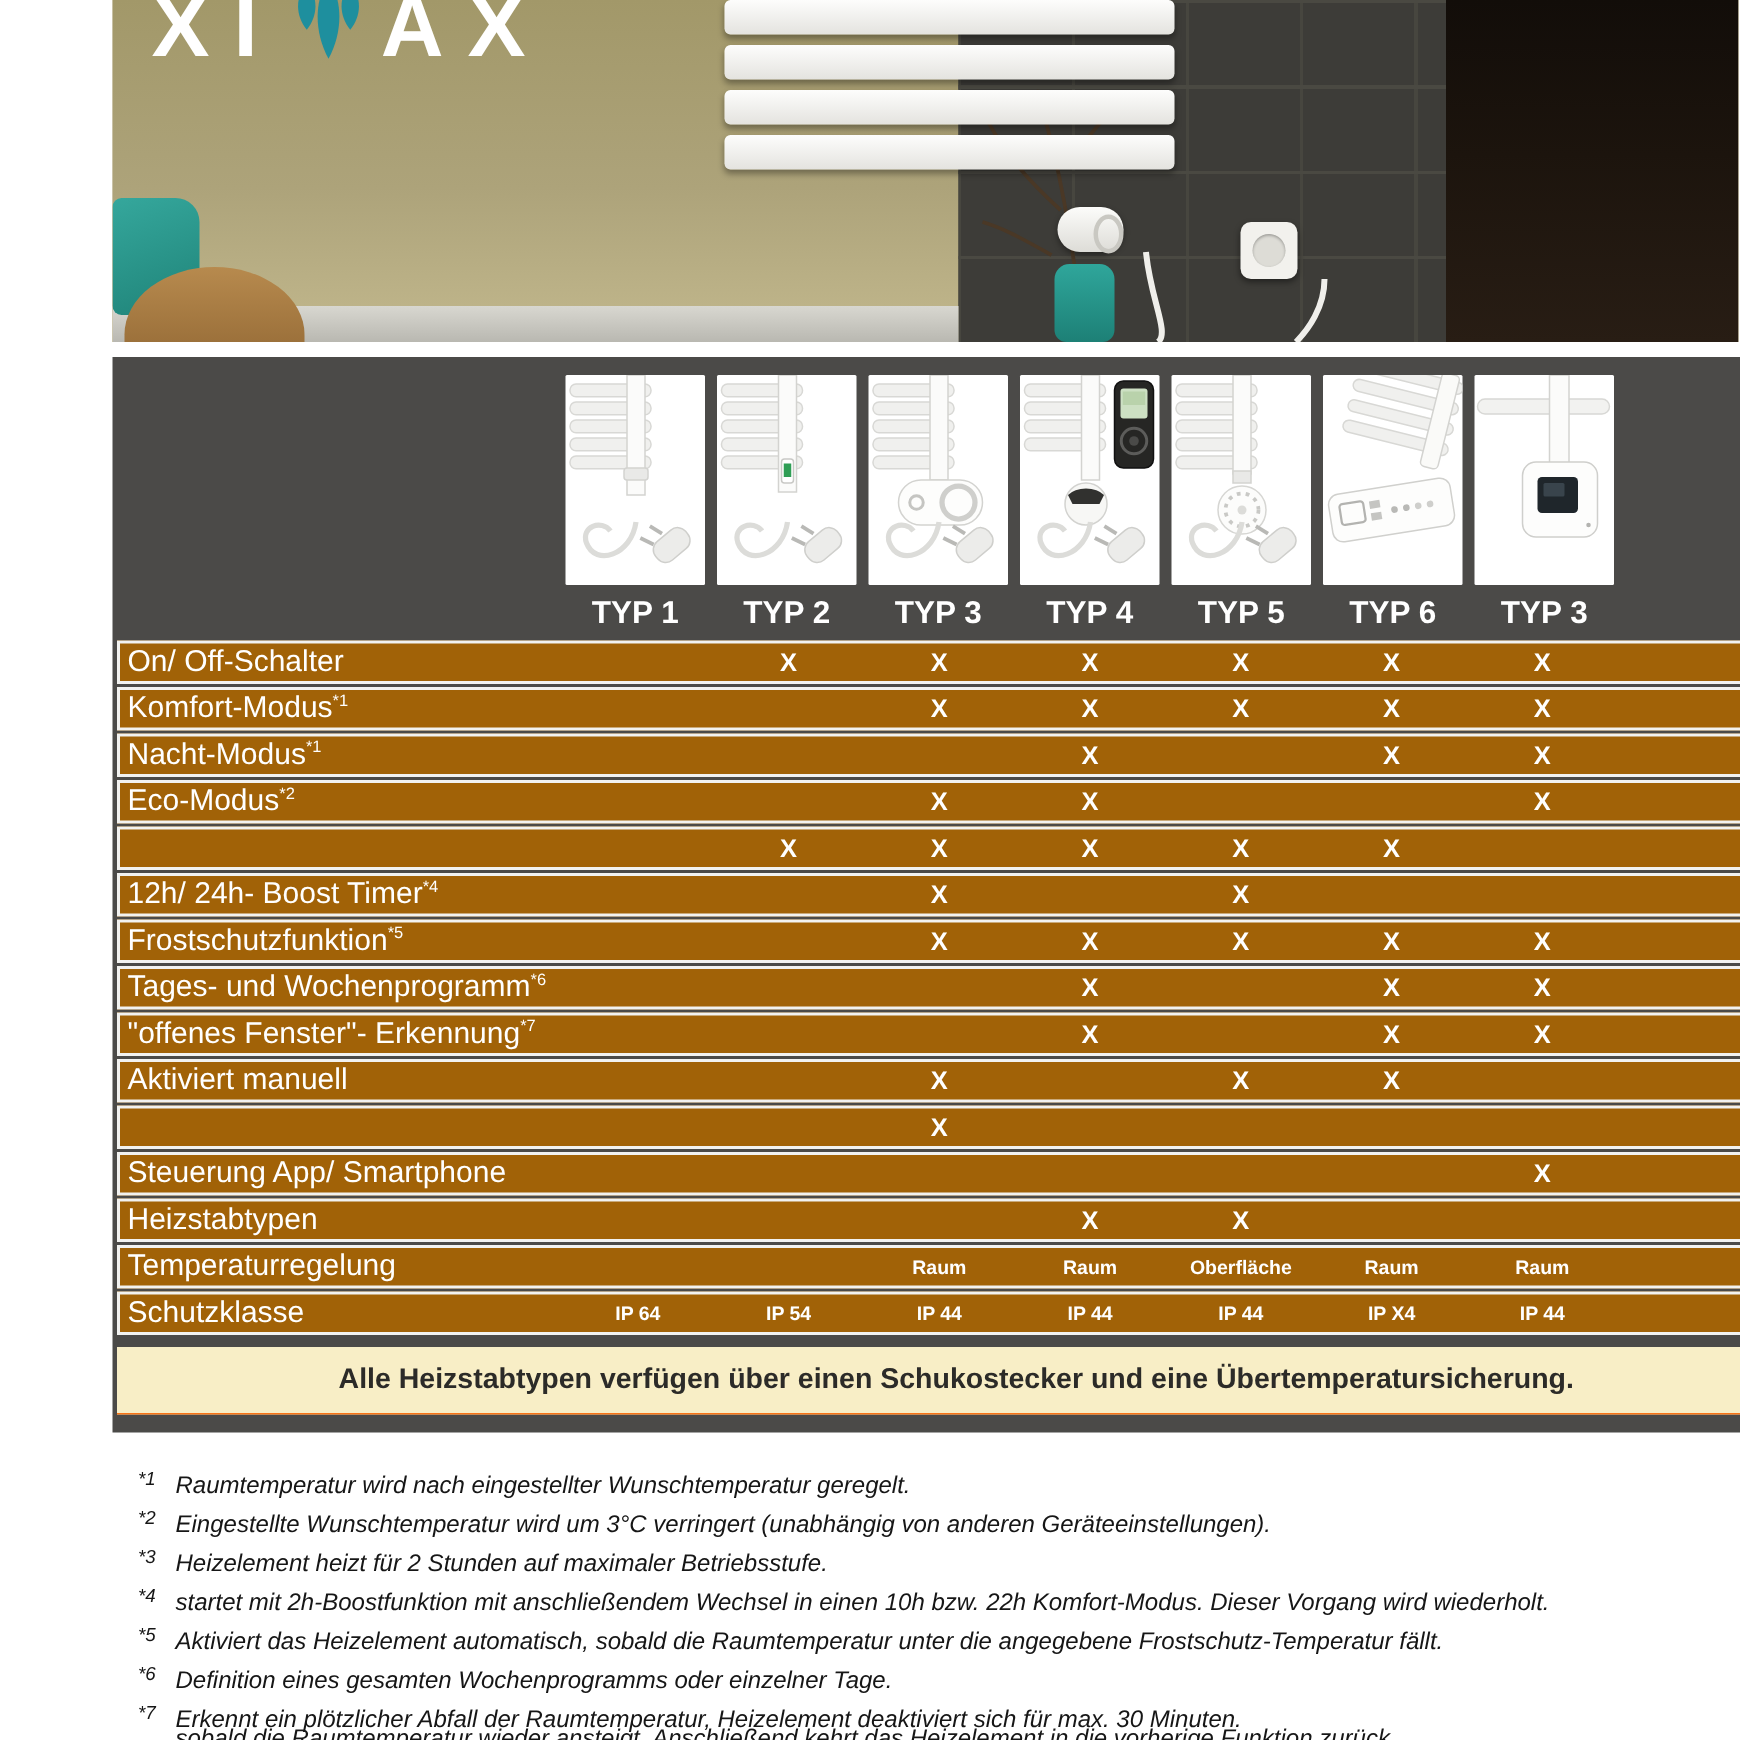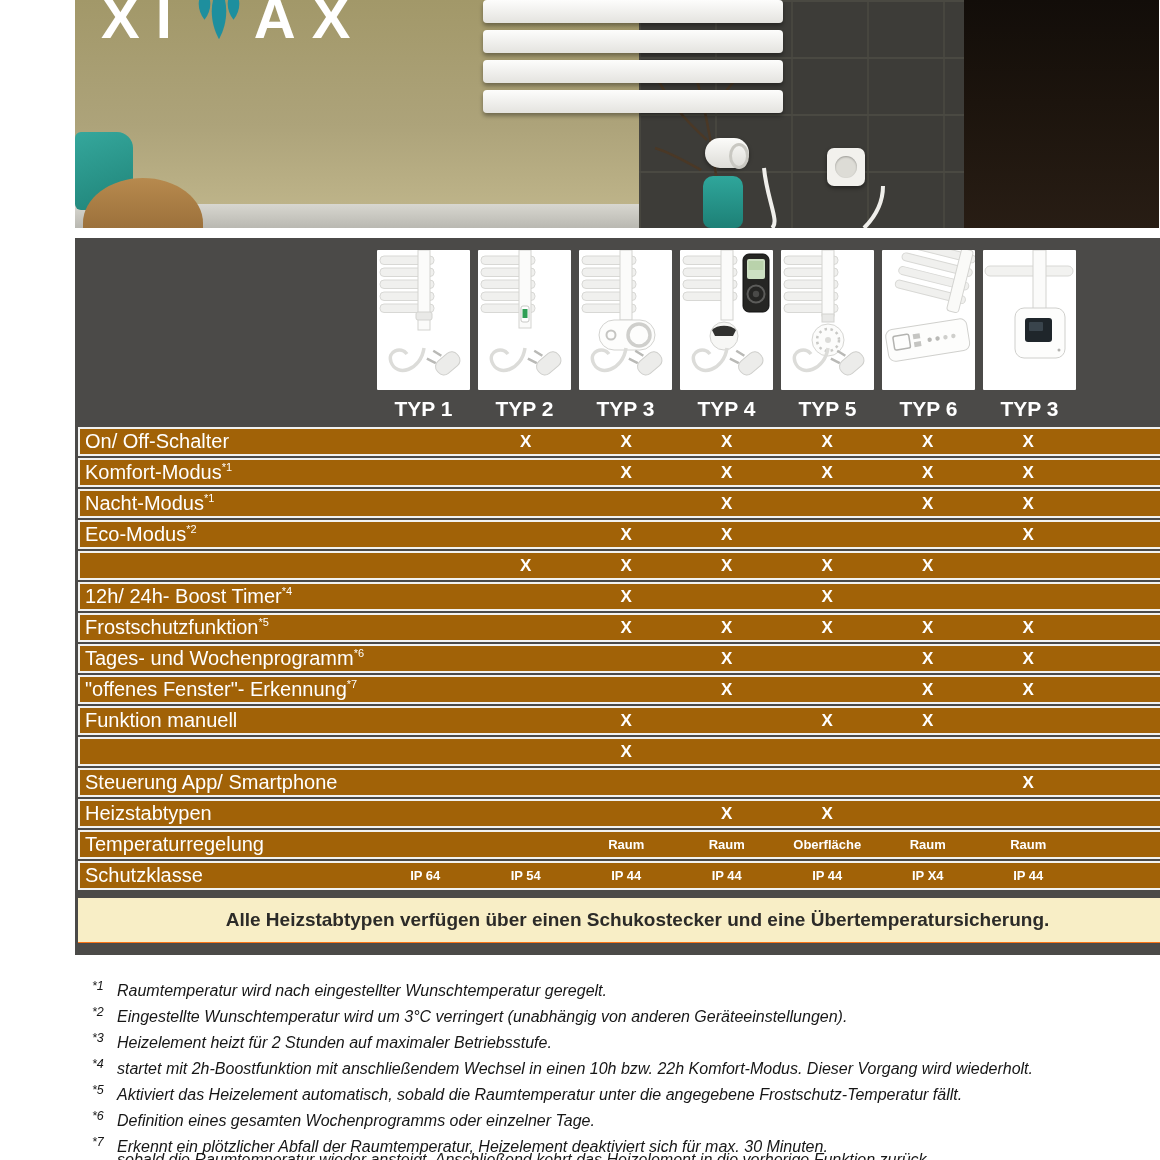--- a/index.html
+++ b/index.html
@@ -358,21 +358,21 @@
           <div class="rlabel">"offenes Fenster"- Erkennung<sup>*7</sup></div>
           <div class="cell"></div>
           <div class="cell"></div>
           <div class="cell"></div>
           <div class="cell">X</div>
           <div class="cell"></div>
           <div class="cell">X</div>
           <div class="cell">X</div>
         </div>
         <div class="row">
-          <div class="rlabel">Funktion manuell</div>
+          <div class="rlabel">Aktiviert manuell</div>
           <div class="cell"></div>
           <div class="cell"></div>
           <div class="cell">X</div>
           <div class="cell"></div>
           <div class="cell">X</div>
           <div class="cell">X</div>
           <div class="cell"></div>
         </div>
         <div class="row">
           <div class="cell"></div>

